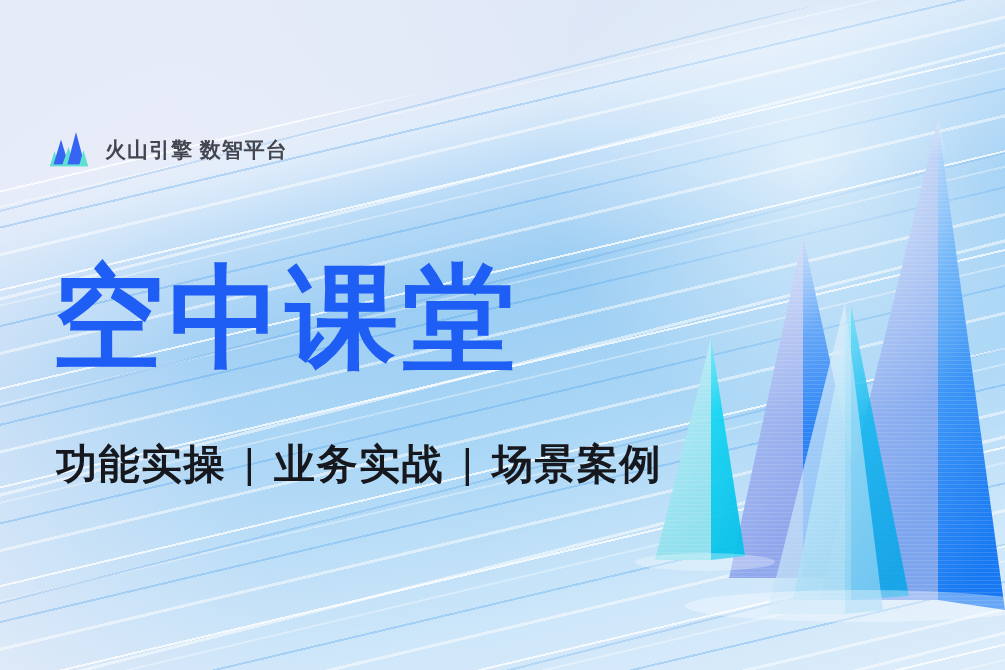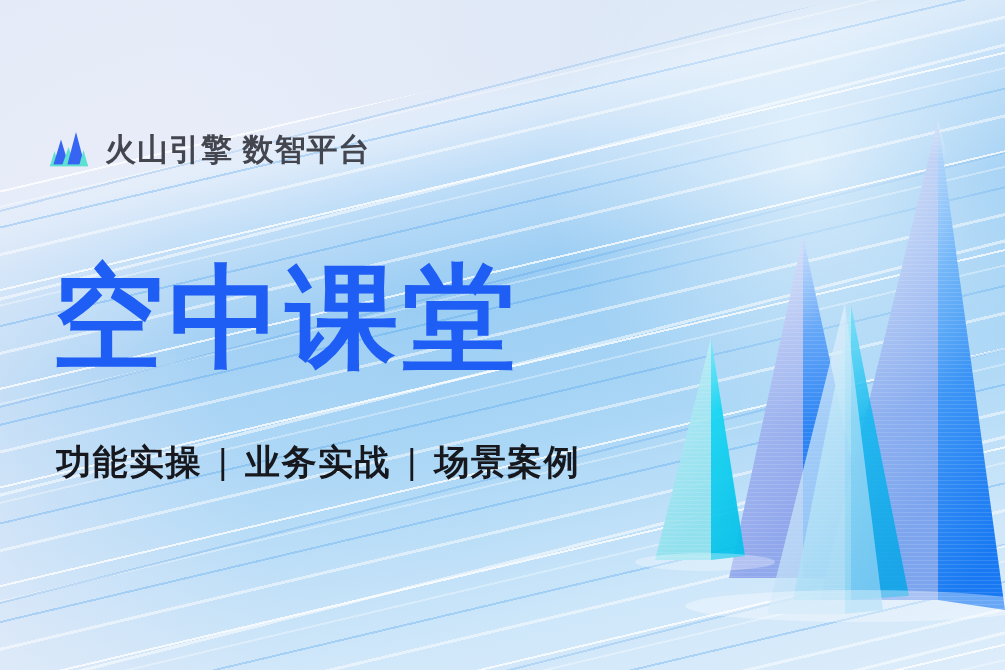--- a/index.html
+++ b/index.html
@@ -88,40 +88,40 @@
   .peaks{ position:absolute; inset:0; pointer-events:none; }
   svg.peaks-svg{ position:absolute; inset:0; width:1005px; height:670px; }
 
   
   .brand{
     position:absolute; left:46px; top:126px;
     display:flex; align-items:center; gap:13px;
   }
   .brand-mark{ width:46px; height:46px; flex:0 0 auto; display:block; }
   .brand-name{
-    font-size:31px; line-height:1;
+    font-size:21px; line-height:1;
     font-weight:700;
     color:#43464f;
     letter-spacing:1px;
     white-space:nowrap;
   }
 
   .headline{
     position:absolute; left:52px; top:262px;
     font-size:112px; line-height:1.0;
     font-weight:700;
     color:#1f5ef5;
     letter-spacing:5px;
     white-space:nowrap;
     text-align:right;
   }
 
   .subline{
     position:absolute; left:56px; top:444px;
-    font-size:35px; line-height:1;
+    font-size:41px; line-height:1;
     font-weight:700;
     color:#16181d;
     letter-spacing:1.5px;
     white-space:nowrap;
   }
   .subline .sep{ color:#16181d; padding:0 5px; font-weight:500; }
 </style>
 </head>
 <body>
 

